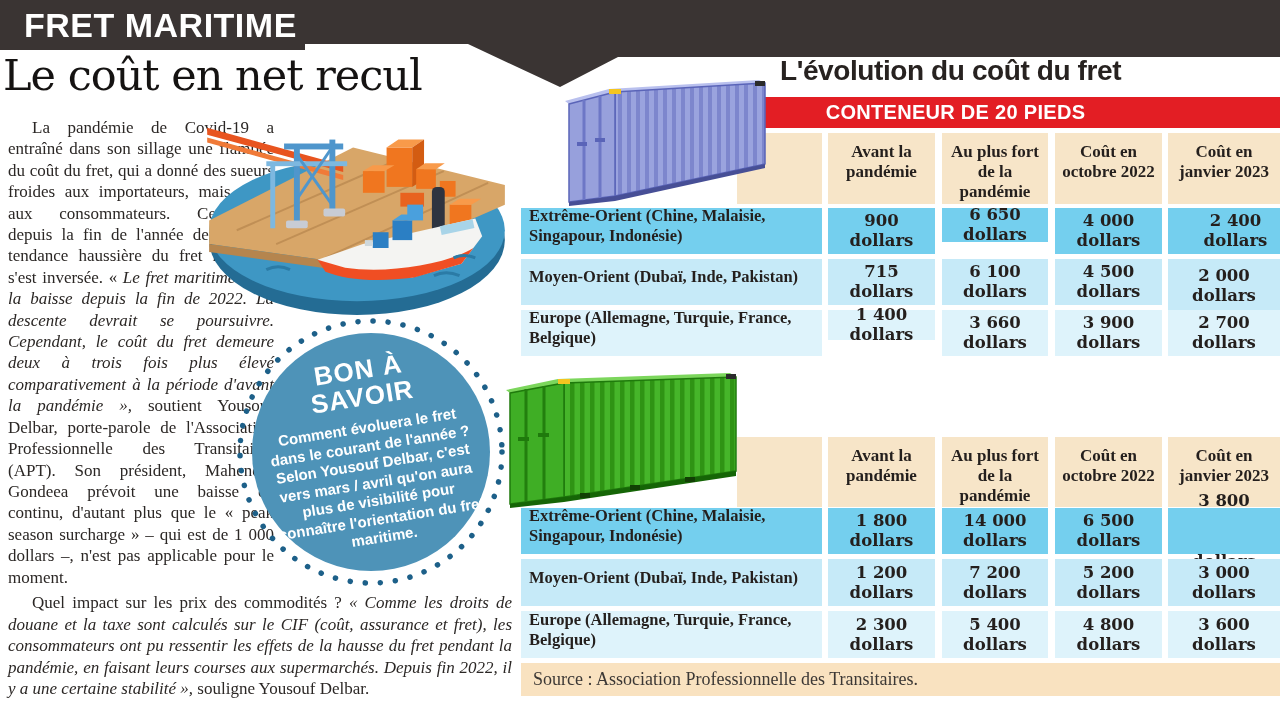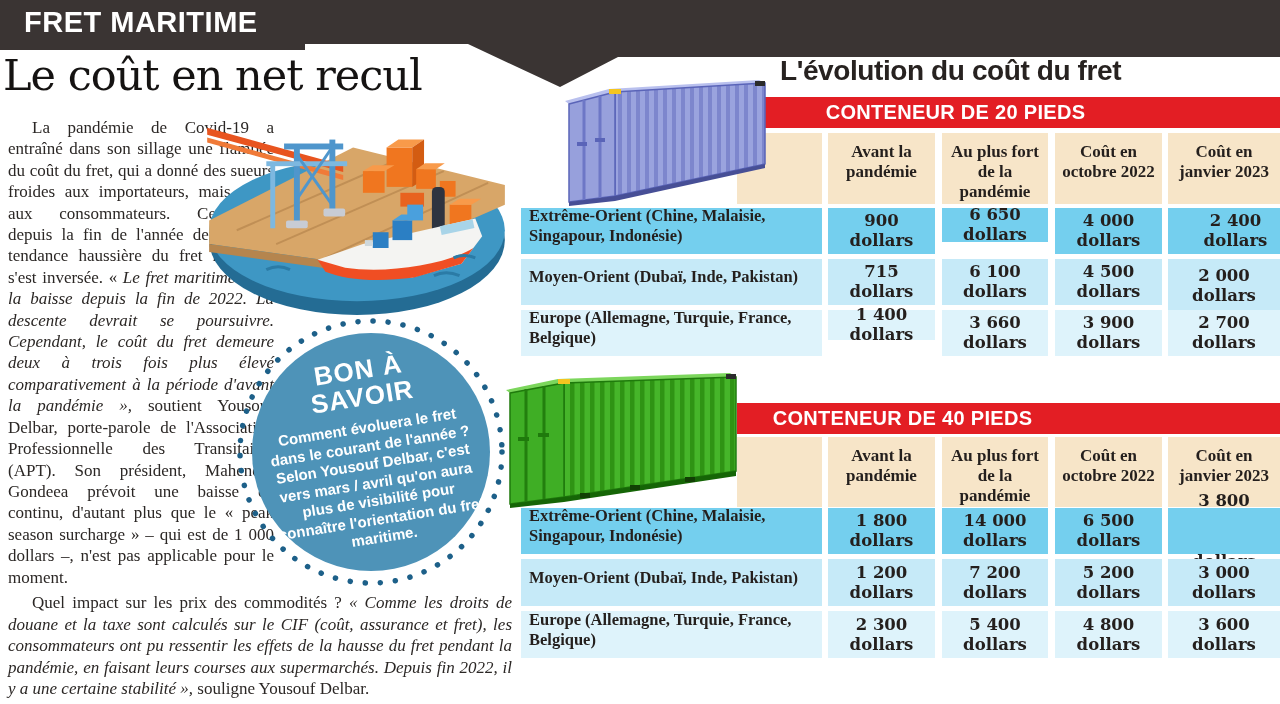--- a/index.html
+++ b/index.html
@@ -2,21 +2,21 @@
 <html><head>
 <meta charset="utf-8">
 <style>
   html,body{margin:0;padding:0;background:#ffffff;width:1280px;height:704px;overflow:hidden;}
   *{box-sizing:border-box;}
   .abs{position:absolute;}
   #page{position:relative;width:1280px;height:704px;background:#fff;font-family:"Liberation Serif",serif;color:#231f20;}
 
   
   #hdr-shape{left:0;top:0;z-index:1;}
-  #kicker{left:24px;top:6px;z-index:2;font-family:"Liberation Sans",sans-serif;font-weight:900;font-size:29px;letter-spacing:.5px;color:#ffffff;}
+  #kicker{left:24px;top:6px;z-index:2;font-family:"Liberation Sans",sans-serif;font-weight:900;font-size:34px;letter-spacing:.5px;color:#ffffff;}
   #headline{left:3px;top:50px;z-index:2;font-family:"DejaVu Serif",serif;font-size:43px;color:#151312;letter-spacing:-1px;}
 
   
   .para{position:absolute;text-align:justify;font-family:"Liberation Serif",serif;color:#2b2725;}
   #para1{left:8px;top:117px;width:266px;font-size:17px;line-height:21.4px;text-indent:24px;z-index:1;}
   #para2{left:8px;top:592px;width:504px;font-size:17px;line-height:21.5px;text-indent:24px;z-index:3;}
   .it{font-style:italic;}
 
   
   #note-ring{left:232px;top:313px;z-index:4;}
@@ -185,21 +185,20 @@
       </div>
     <div class="vcell rowC" style="left:534px;top:255px;width:107px;height:46px;">
         <div>3 900</div>
         <div>dollars</div>
       </div>
     <div class="vcell rowC" style="left:647px;top:255px;width:112px;height:46px;">
         <div>2 700</div>
         <div>dollars</div>
       </div>
 
-    <div class="band" style="left:216px;top:348px;width:543px;padding-right:212px;">CONTENEUR DE 40 PIEDS</div>
     <div class="hcell" style="left:216px;top:382px;width:85px;height:70px;"></div>
     <div class="hcell" style="left:307px;top:382px;width:107px;height:70px;">Avant la pandémie</div>
     <div class="hcell" style="left:421px;top:382px;width:106px;height:70px;">Au plus fort de la pandémie</div>
     <div class="hcell" style="left:534px;top:382px;width:107px;height:70px;">Coût en octobre 2022</div>
     <div class="hcell" style="left:647px;top:382px;width:112px;height:70px;">Coût en janvier 2023</div>
 
     <div class="lcell rowA" style="left:0;top:453px;width:301px;height:46px;">Extrême-Orient (Chine, Malaisie, Singapour, Indonésie)</div>
     <div class="vcell rowA" style="left:307px;top:453px;width:107px;height:46px;">
         <div>1 800</div>
         <div>dollars</div>
@@ -246,20 +245,21 @@
       </div>
     <div class="vcell rowC" style="left:534px;top:556px;width:107px;height:47px;">
         <div>4 800</div>
         <div>dollars</div>
       </div>
     <div class="vcell rowC" style="left:647px;top:556px;width:112px;height:47px;">
         <div>3 600</div>
         <div>dollars</div>
       </div>
 
+    <div id="src-bar">Source : Association Professionnelle des Transitaires.</div>
   </div>
 
   <svg id="cont20" class="abs" width="215" height="127" viewBox="0 0 215 127">
     <defs>
       <pattern id="ribB" width="9" height="10" patternUnits="userSpaceOnUse">
         <rect width="9" height="10" fill="#9aa3de"></rect>
           <rect width="4" height="10" fill="#7d86cd"></rect>
       </pattern>
     </defs>
     <polygon points="14,24 60,12 210,3 204,0 54,9 10,21" fill="#b9c0ee"></polygon>

